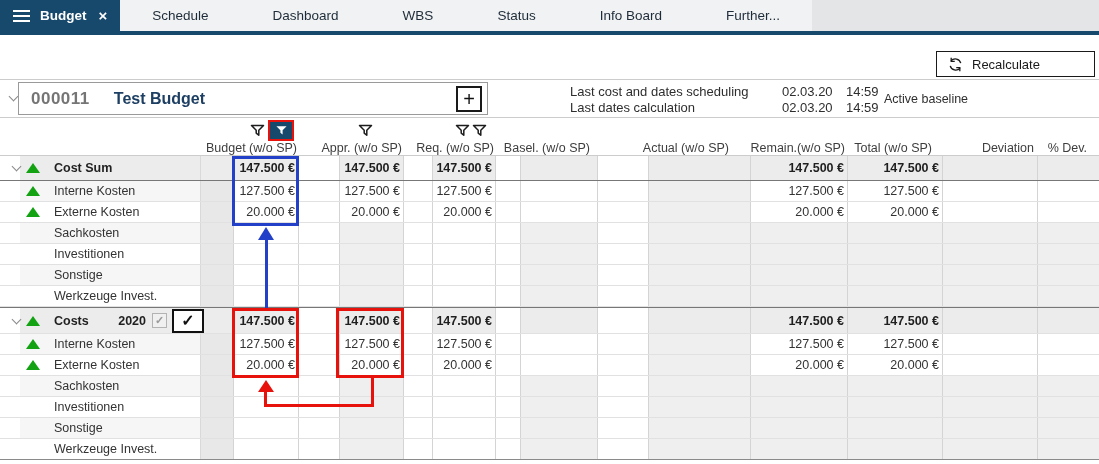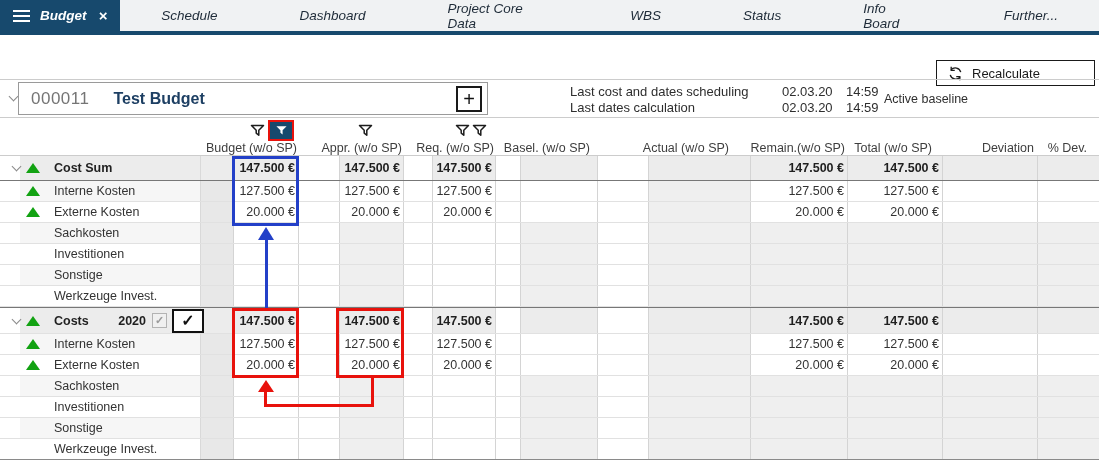--- a/index.html
+++ b/index.html
@@ -1,40 +1,40 @@
 <!DOCTYPE html>
 <html><head>
 <meta charset="utf-8">
 <style>
   * { box-sizing: border-box; margin: 0; padding: 0; }
   html,body { background:#fff; }
   body { font-family: "Liberation Sans", sans-serif; width:1099px; }
   .page { position:relative; width:1099px; height:464px; background:#fff; overflow:hidden; }
 
   
-  .topnav { height:35px; background:#f0f2f3; border-bottom:4px solid #17496d; display:flex; align-items:stretch;font-style:italic; }
+  .topnav { height:35px; background:#f0f2f3; border-bottom:4px solid #17496d; display:flex; align-items:stretch; }
   .tab-active { background:#17496d; color:#fff; display:flex; align-items:center; gap:10px; padding:0 13px; font-size:13.5px; font-weight:bold; }
   .burger { display:flex; flex-direction:column; gap:3px; cursor:pointer; }
   .burger .bar { width:17px; height:2px; background:#fff; }
   .tab-close { font-size:15px; font-weight:bold; margin-left:2px; cursor:pointer; }
-  .tab { display:flex; align-items:center; padding:0 41px; font-size:13.5px; color:#1e2b38; cursor:pointer; }
+  .tab { display:flex; align-items:center; padding:0 32px; font-size:13.5px; color:#1e2b38; cursor:pointer; }
   .nav-filler { flex:1; background:#e3e5e7; }
 
   
   .actions { height:44px; position:relative; background:#fff; }
-  .btn-recalc { position:absolute; right:4px; top:25px; height:26px; min-width:159px; background:#fff;
+  .btn-recalc { position:absolute; right:4px; top:16px; height:26px; min-width:159px; background:#fff;
     border:1px solid #1a1a1a; display:flex; align-items:center; gap:9px; padding:0 11px; font-size:13px; color:#1a1a1a; cursor:pointer; }
 
   
   .bheader { height:39px; border-top:1px solid #ccc; border-bottom:1px solid #ccc; position:relative; display:flex; align-items:center; }
   .chev { display:inline-flex; width:20px; justify-content:center; }
   .chev i { width:7px; height:7px; border-right:1.6px solid #8a8a8a; border-bottom:1.6px solid #8a8a8a; transform:rotate(45deg); margin-top:-3px; }
   .bh-chev { position:absolute; left:3px; top:16px; }
   .bh-box { margin-left:18px; width:470px; height:33px; border:1px solid #9a9a9a; display:flex; align-items:center; position:relative; background:#fff; }
-  .bh-id { margin-left:12px; font-size:17px; color:#757575; letter-spacing:0.5px; }
+  .bh-id { margin-left:12px; font-size:17px; color:#757575; letter-spacing:0.5px;font-weight:bold; }
   .bh-title { margin-left:24px; font-size:16px; color:#1d3f63; font-weight:600; }
   .bh-plus { position:absolute; right:5px; top:3px; width:26px; height:26px; border:2px solid #1a1a1a; display:flex; align-items:center; justify-content:center; font-size:20px; font-weight:300; color:#111; cursor:pointer; background:#fff; }
   .bh-meta { position:absolute; left:570px; top:4px; font-size:13px; color:#2e2e2e; }
   .bh-meta .mrow { display:grid; grid-template-columns:212px 64px 42px; line-height:16px; }
   .bh-baseline { position:absolute; left:884px; top:12px; font-size:12.5px; color:#2e2e2e; }
 
   
   .grid { display:grid; grid-template-columns:200px 33px 66px 40px 65px 28px 64px 24px 78px 50px 102px 97px 95px 95px 62px; }
   .thead-icons { height:23px; align-items:center; padding-top:2px; }
   .thead-labels { height:15px; border-bottom:1px solid #ccc; font-size:12.5px; color:#3e3e3e; }
@@ -118,23 +118,20 @@
       <span>Budget</span>
       <span class="tab-close">×</span>
     </div>
     <div class="tab">
         <span>Schedule</span>
       </div>
     <div class="tab">
         <span>Dashboard</span>
       </div>
     <div class="tab">
-        <span>Project Core Data</span>
-      </div>
-    <div class="tab">
         <span>WBS</span>
       </div>
     <div class="tab">
         <span>Status</span>
       </div>
     <div class="tab">
         <span>Info Board</span>
       </div>
     <div class="tab">
         <span>Further...</span>

